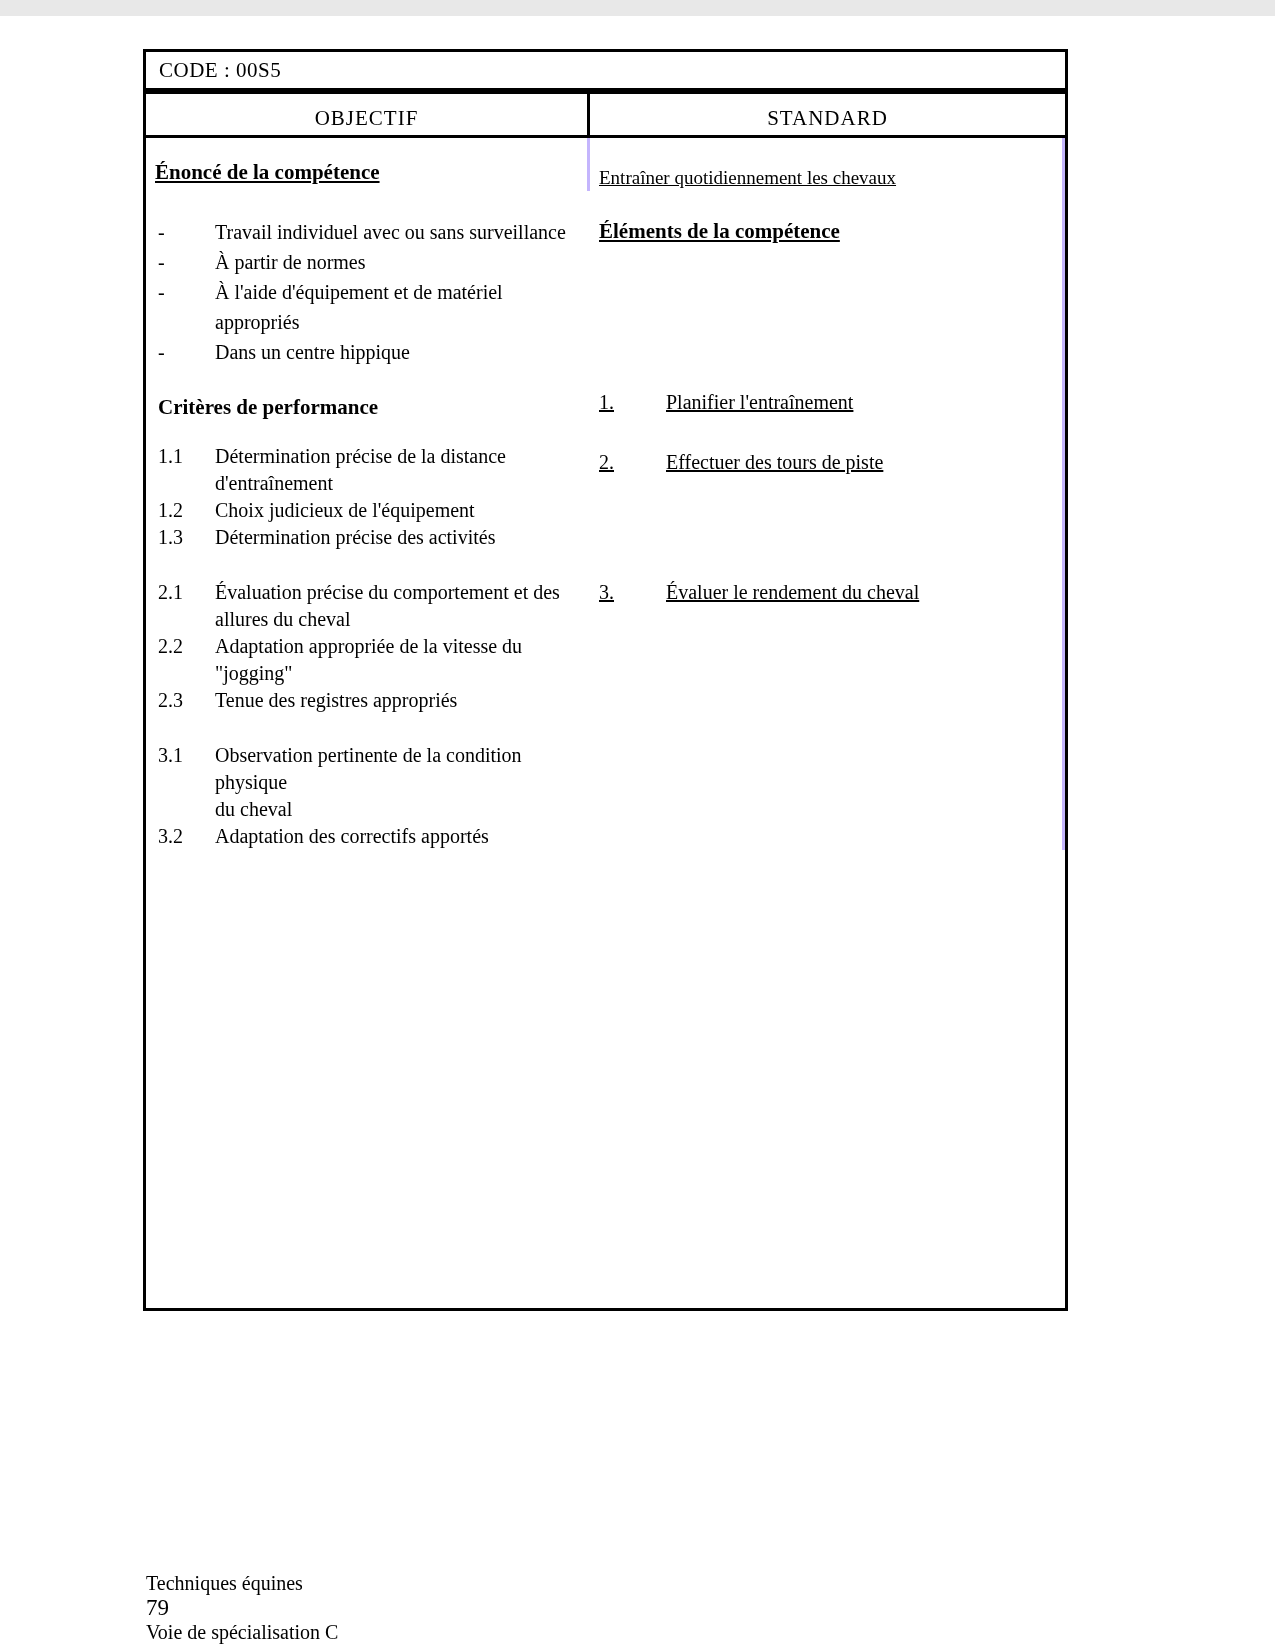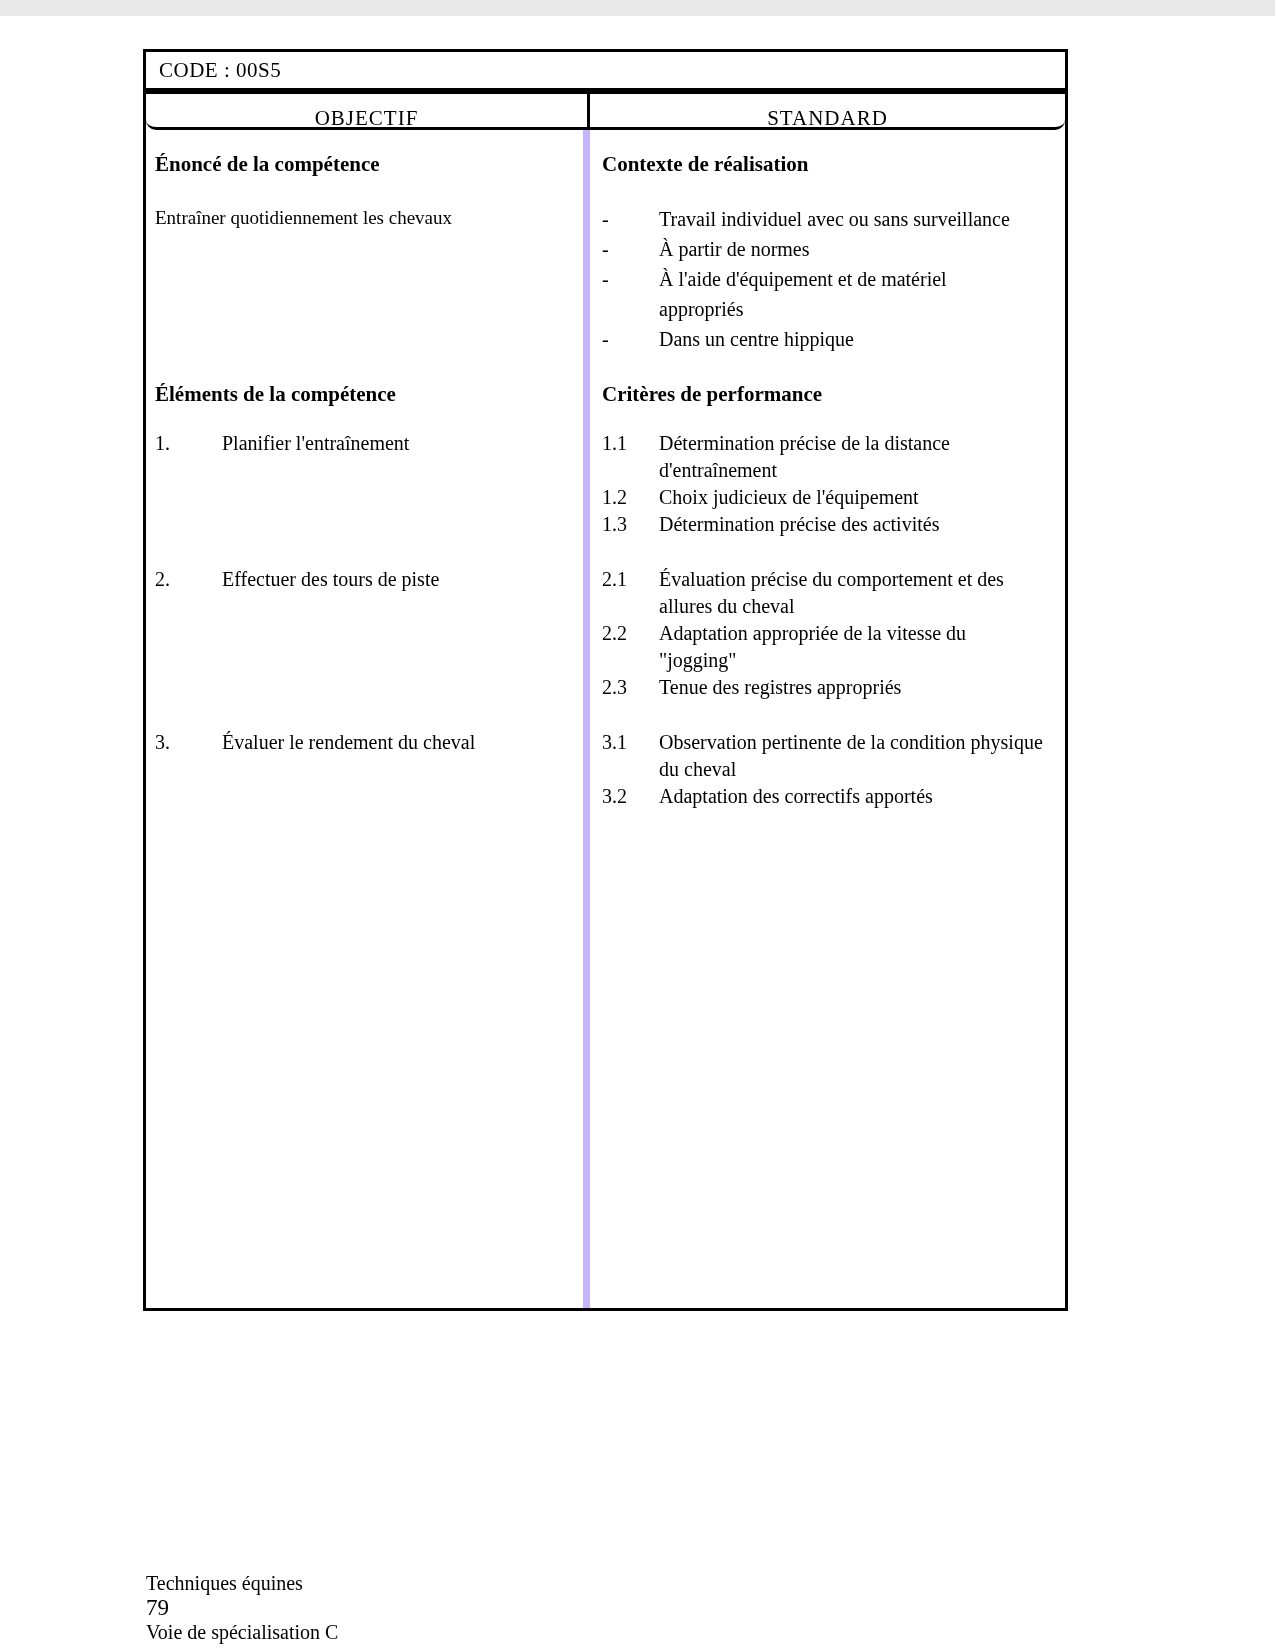--- a/index.html
+++ b/index.html
@@ -31,41 +31,40 @@
   .main-box {
     position: absolute;
     left: 143px; top: 75px;
     width: 925px; height: 1220px;
     border: 3px solid #000;
     display: flex;
     flex-direction: column;
   }
   .head-row {
     flex: none;
-    height: 36px;
+    height: 44px;
     border-bottom: 3px solid #000;
     display: flex;
-    border-radius: 10px;
   }
   .head-cell {
     flex: 1;
     text-align: center;
     font-size: 21px;
     line-height: 49px;
     letter-spacing: 1px;
   }
   .head-cell.left { flex: none; width: 444px; border-right: 3px solid #000; }
 
   .body-grid {
     flex: 1;
     display: grid;
     grid-template-columns: 444px 1fr;
     grid-template-rows: auto auto auto auto auto auto 1fr;
   }
-  .lc { border-right: 7px solid #c4b5fd; padding-left: 9px; padding-right: 10px; }
+  .lc { border-right: 3px solid #c4b5fd; padding-left: 9px; padding-right: 10px; text-decoration: underline; }
   .rc { padding-left: 12px; padding-right: 6px; }
 
   .pt20 { padding-top: 20px; }
   .pt26 { padding-top: 26px; }
   .pt22 { padding-top: 22px; }
   .pt28 { padding-top: 28px; }
 
   .h { font-weight: bold; font-size: 21px; line-height: 28px; }
   .txt { font-size: 19px; line-height: 27px; }
 
@@ -103,23 +102,20 @@
     <div class="head-row">
       <div class="head-cell left">OBJECTIF</div>
       <div class="head-cell">STANDARD</div>
     </div>
 
     <div class="body-grid">
 
       <div class="lc pt20">
         <div class="h">Énoncé de la compétence</div>
       </div>
-      <div class="rc pt20">
-        <div class="h">Contexte de réalisation</div>
-      </div>
 
       <div class="lc pt26">
         <div class="txt">Entraîner quotidiennement les chevaux</div>
       </div>
       <div class="rc pt26">
         <div class="li bullet">
           <span class="marker">-</span>
           <div class="litext">Travail individuel avec ou sans surveillance</div>
         </div>
         <div class="li bullet">

